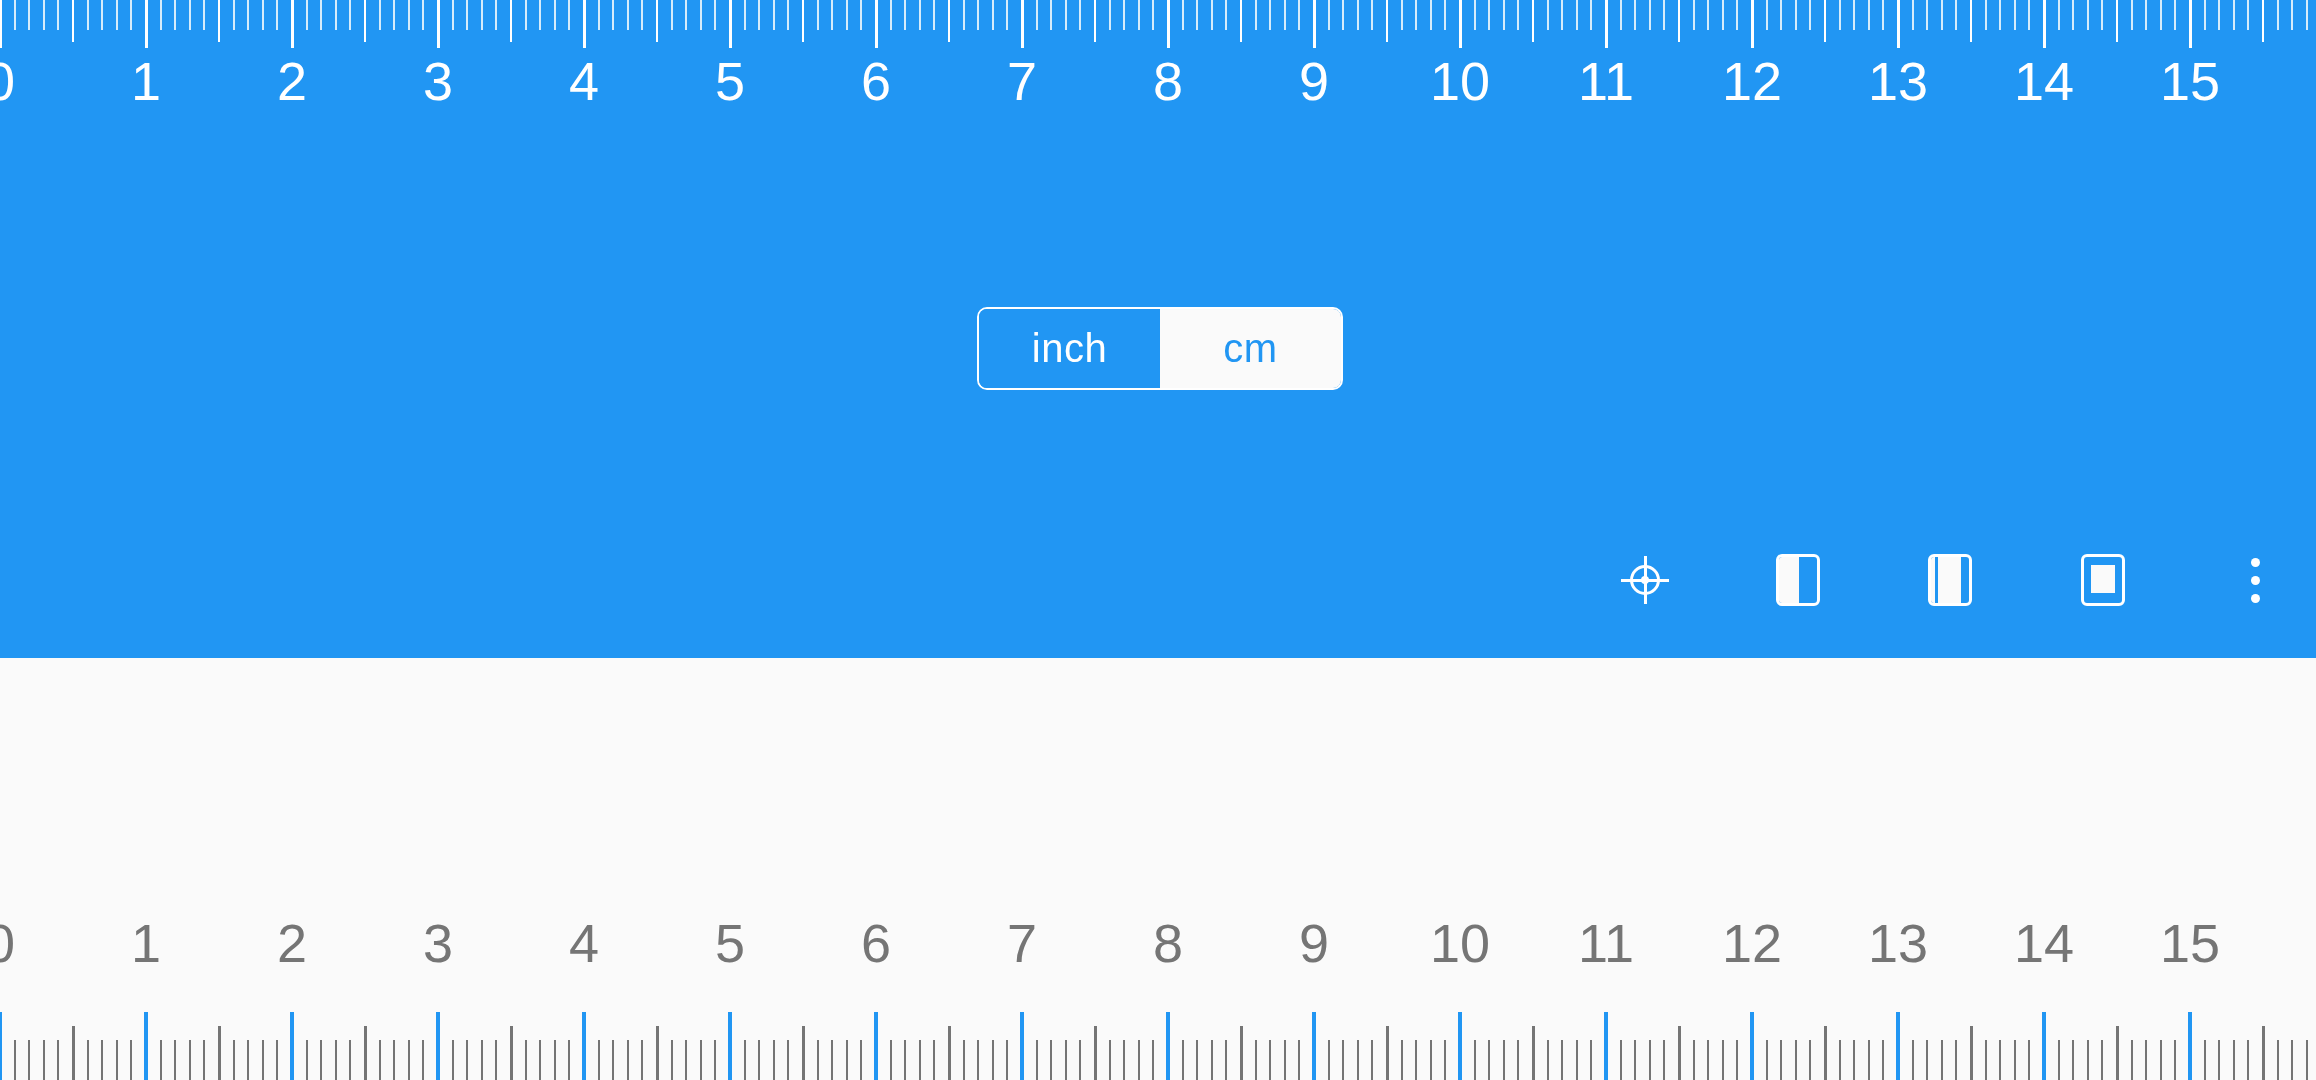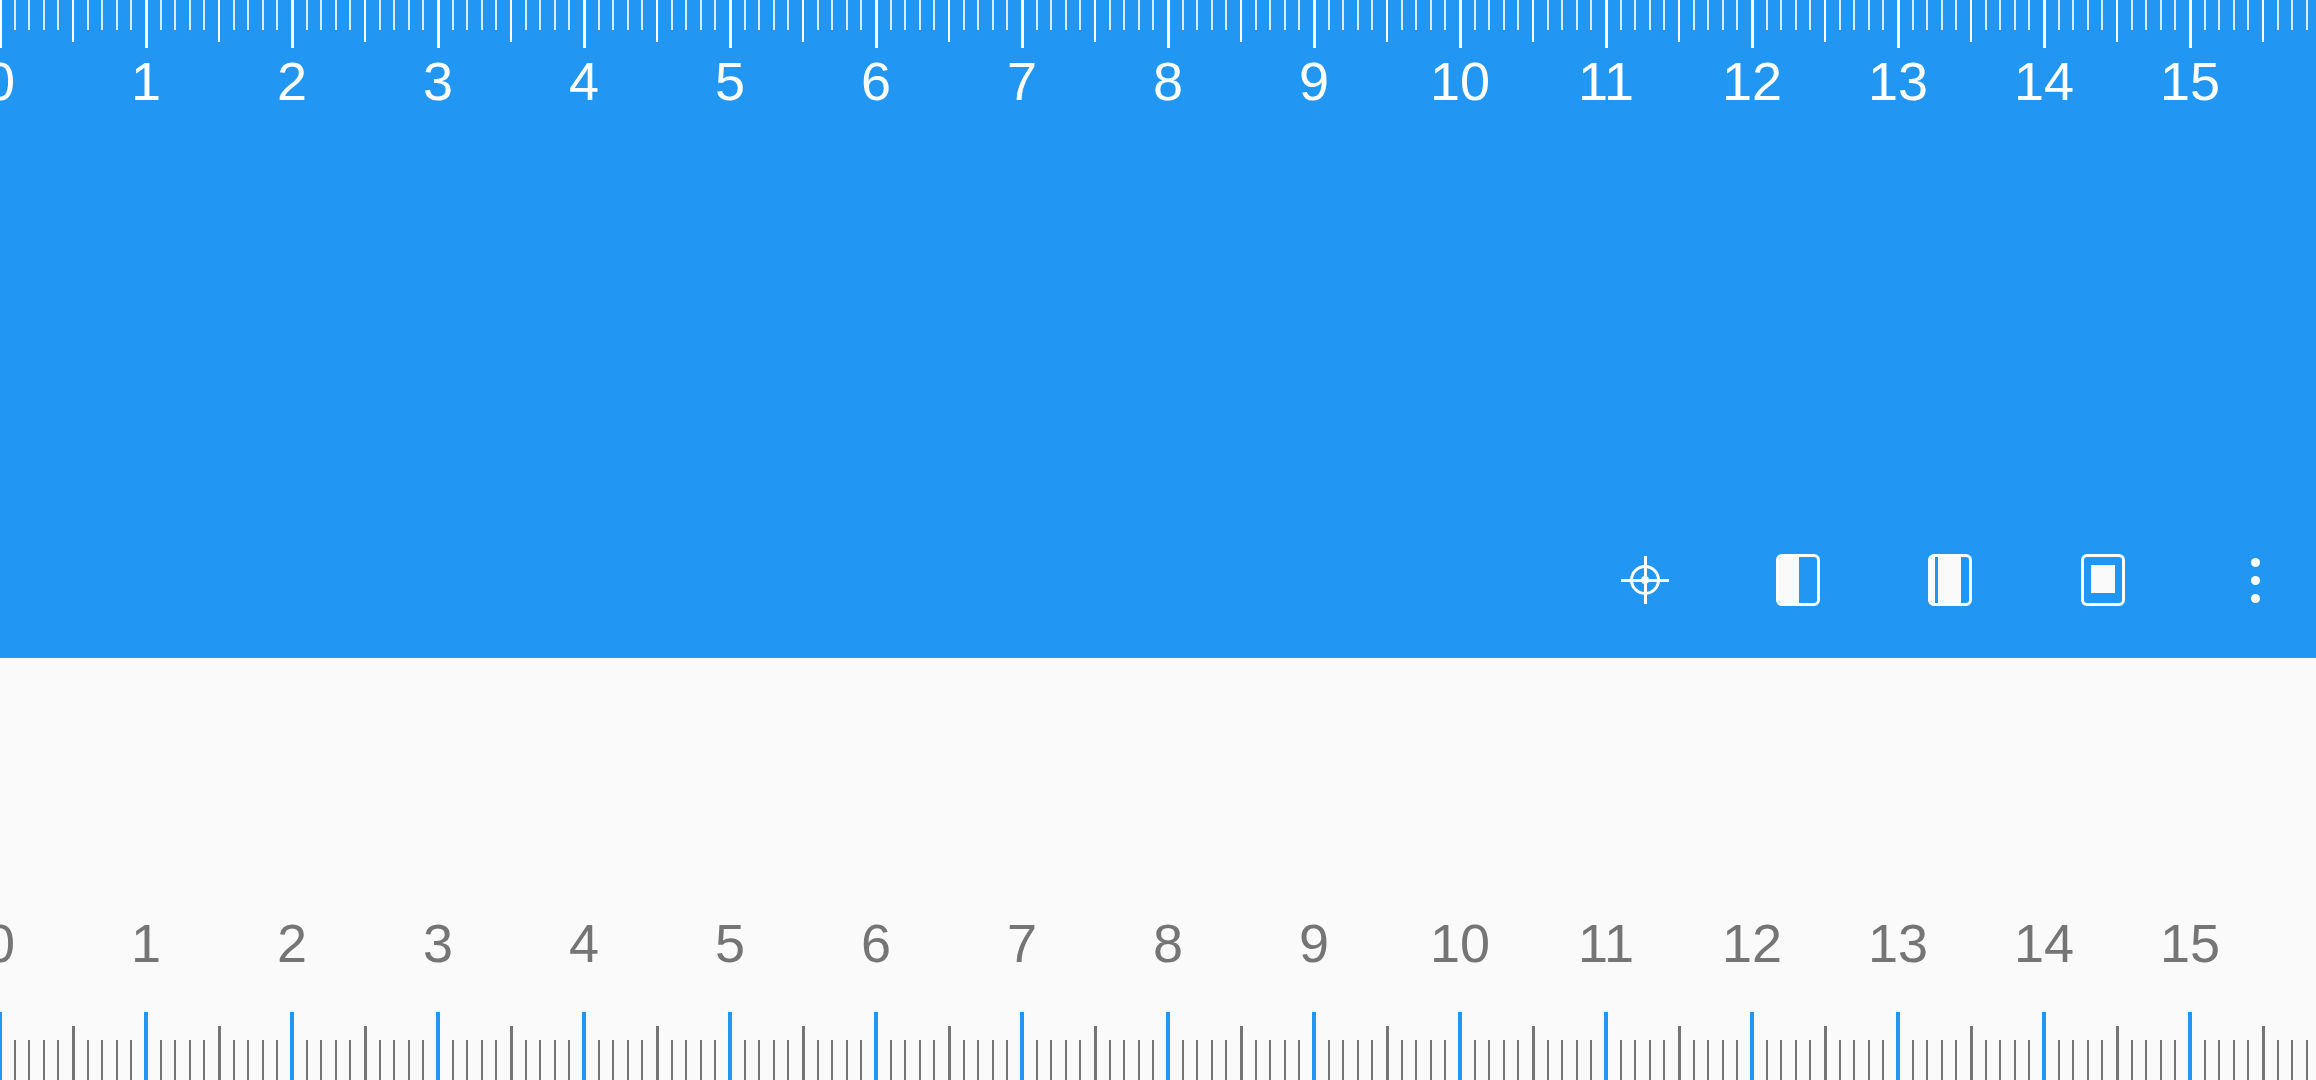--- a/index.html
+++ b/index.html
@@ -331,20 +331,28 @@
         <div class="num" style="left: 1168px;">8</div>
         <div class="num" style="left: 1314px;">9</div>
         <div class="num" style="left: 1460px;">10</div>
         <div class="num" style="left: 1606px;">11</div>
         <div class="num" style="left: 1752px;">12</div>
         <div class="num" style="left: 1898px;">13</div>
         <div class="num" style="left: 2044px;">14</div>
         <div class="num" style="left: 2190px;">15</div>
       </div>
 
+    <div id="unit-toggle">
+      <div class="seg off">
+        <span>inch</span>
+      </div>
+      <div class="seg on">
+        <span>cm</span>
+      </div>
+    </div>
 
     <div id="icon-row">
 
       <div class="icon-btn">
         <span class="ic-cross">
           <span class="hline"></span>
             <span class="vline"></span>
           <span class="ring"></span>
             <span class="dot"></span>
         </span>

